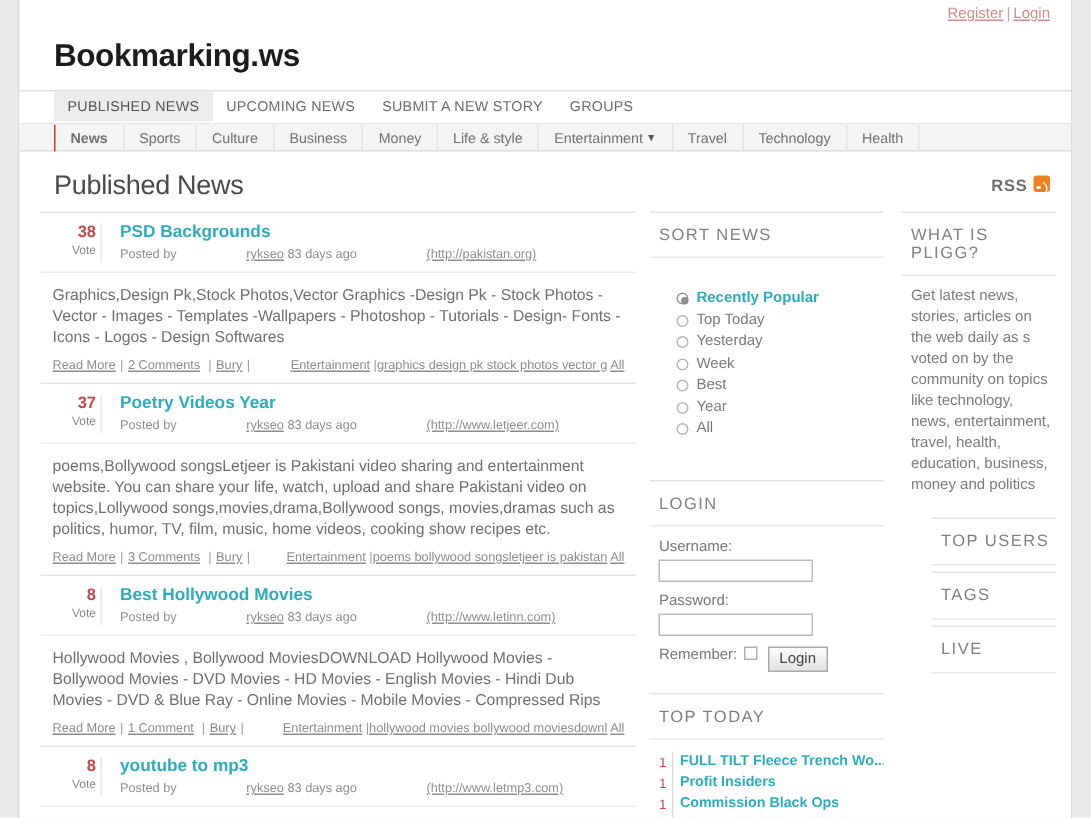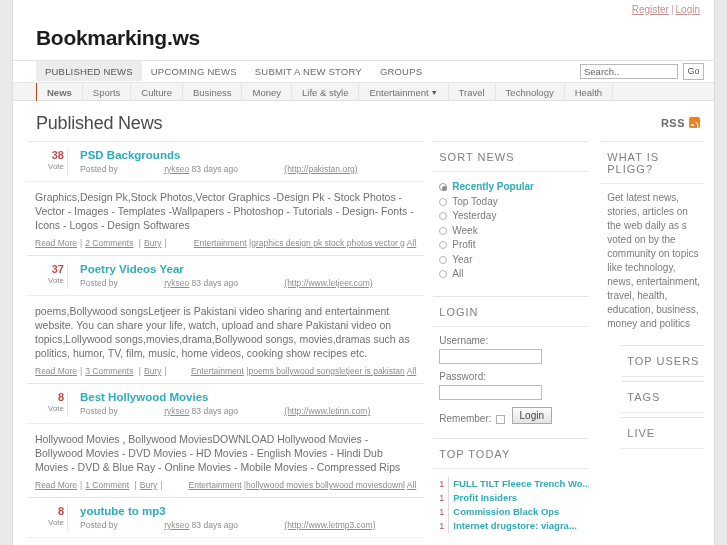--- a/index.html
+++ b/index.html
@@ -250,21 +250,21 @@
     border-top: 1px solid #e4e4e4;
     border-bottom: 1px solid #e8e8e8;
     padding: 9px 0 8px 6px;
     font-size: 11px;
     color: #808080;
     letter-spacing: 1px;
   }
   .block-body { padding: 8px 0 10px 6px; }
 
   
-  .sortlist { list-style: none; margin: 0; padding: 0; text-align: center; }
+  .sortlist { list-style: none; margin: 12px; padding: 0; text-align: center; }
   .sortlist li {
     font-size: 10px;
     color: #7b7b7b;
     line-height: 14.5px;
     display: flex;
     align-items: center;
   }
   .radio {
     display: inline-block;
     width: 8px; height: 8px;
@@ -293,21 +293,21 @@
     border: 1px solid #bbb;
     margin-bottom: 7px;
     background: #fff;
     font-family: "Liberation Sans", sans-serif;
     font-size: 10px;
     padding: 0 3px;
     color: #555;
     display: block;
     outline: none;
   }
-  .remember-row { display: flex; align-items: flex-end; font-size: 10px; color: #777; }
+  .remember-row { display: flex; align-items: flex-start; font-size: 10px; color: #777; }
   .checkbox {
     display: inline-block;
     width: 9px; height: 9px;
     border: 1px solid #b0b0b0;
     background: #fff;
     margin: 0 7px 0 4px;
     flex: none;
   }
   .login-btn {
     border: 1px solid #a8a8a8;
@@ -375,24 +375,20 @@
         <li>
             <a href="#">UPCOMING NEWS</a>
           </li>
         <li>
             <a href="#">SUBMIT A NEW STORY</a>
           </li>
         <li>
             <a href="#">GROUPS</a>
           </li>
       </ul>
-      <div class="searchbox">
-        <input type="text" value="Search.." style="">
-        <button class="gobtn">Go</button>
-      </div>
     </div>
 
     <div class="catnav">
       <a href="#">News</a>
       <a href="#">Sports</a>
       <a href="#">Culture</a>
       <a href="#">Business</a>
       <a href="#">Money</a>
       <a href="#">Life &amp; style</a>
       <a href="#"><span>Entertainment</span><span class="caret">▼</span></a>
@@ -531,21 +527,21 @@
               <li>
                   <span class="radio"></span>
                   <span class="lbl">Yesterday</span>
                 </li>
               <li>
                   <span class="radio"></span>
                   <span class="lbl">Week</span>
                 </li>
               <li>
                   <span class="radio"></span>
-                  <span class="lbl">Profit</span>
+                  <span class="lbl">Best</span>
                 </li>
               <li>
                   <span class="radio"></span>
                   <span class="lbl">Year</span>
                 </li>
               <li>
                   <span class="radio"></span>
                   <span class="lbl">All</span>
                 </li>
             </ul>

